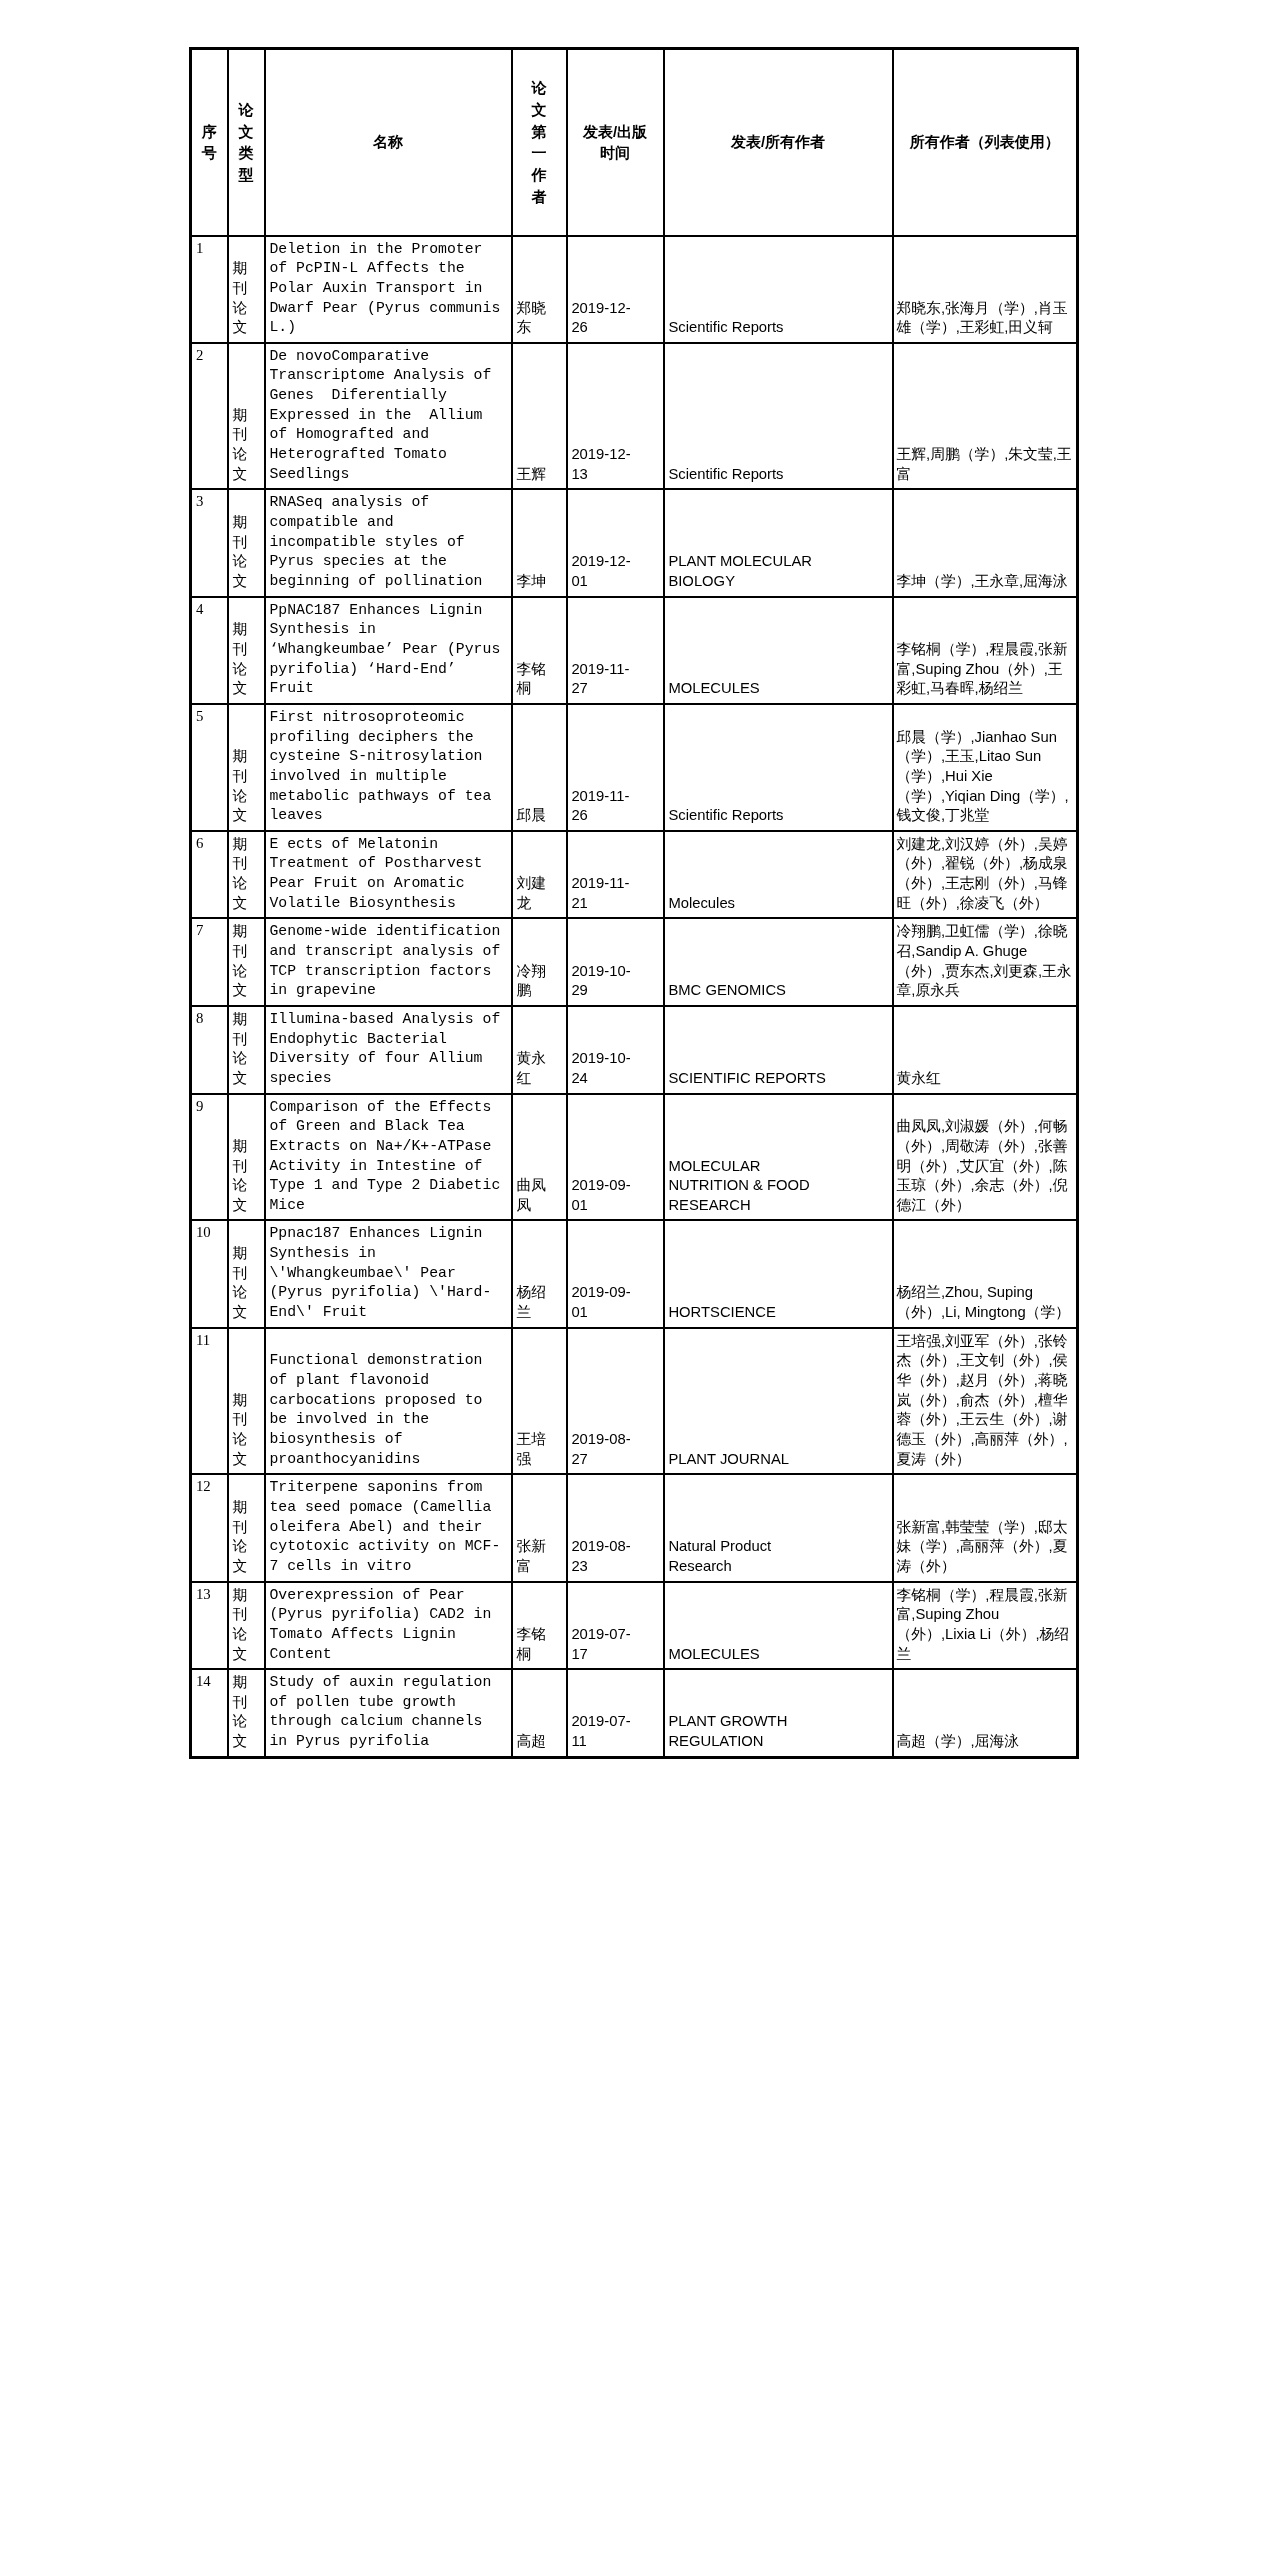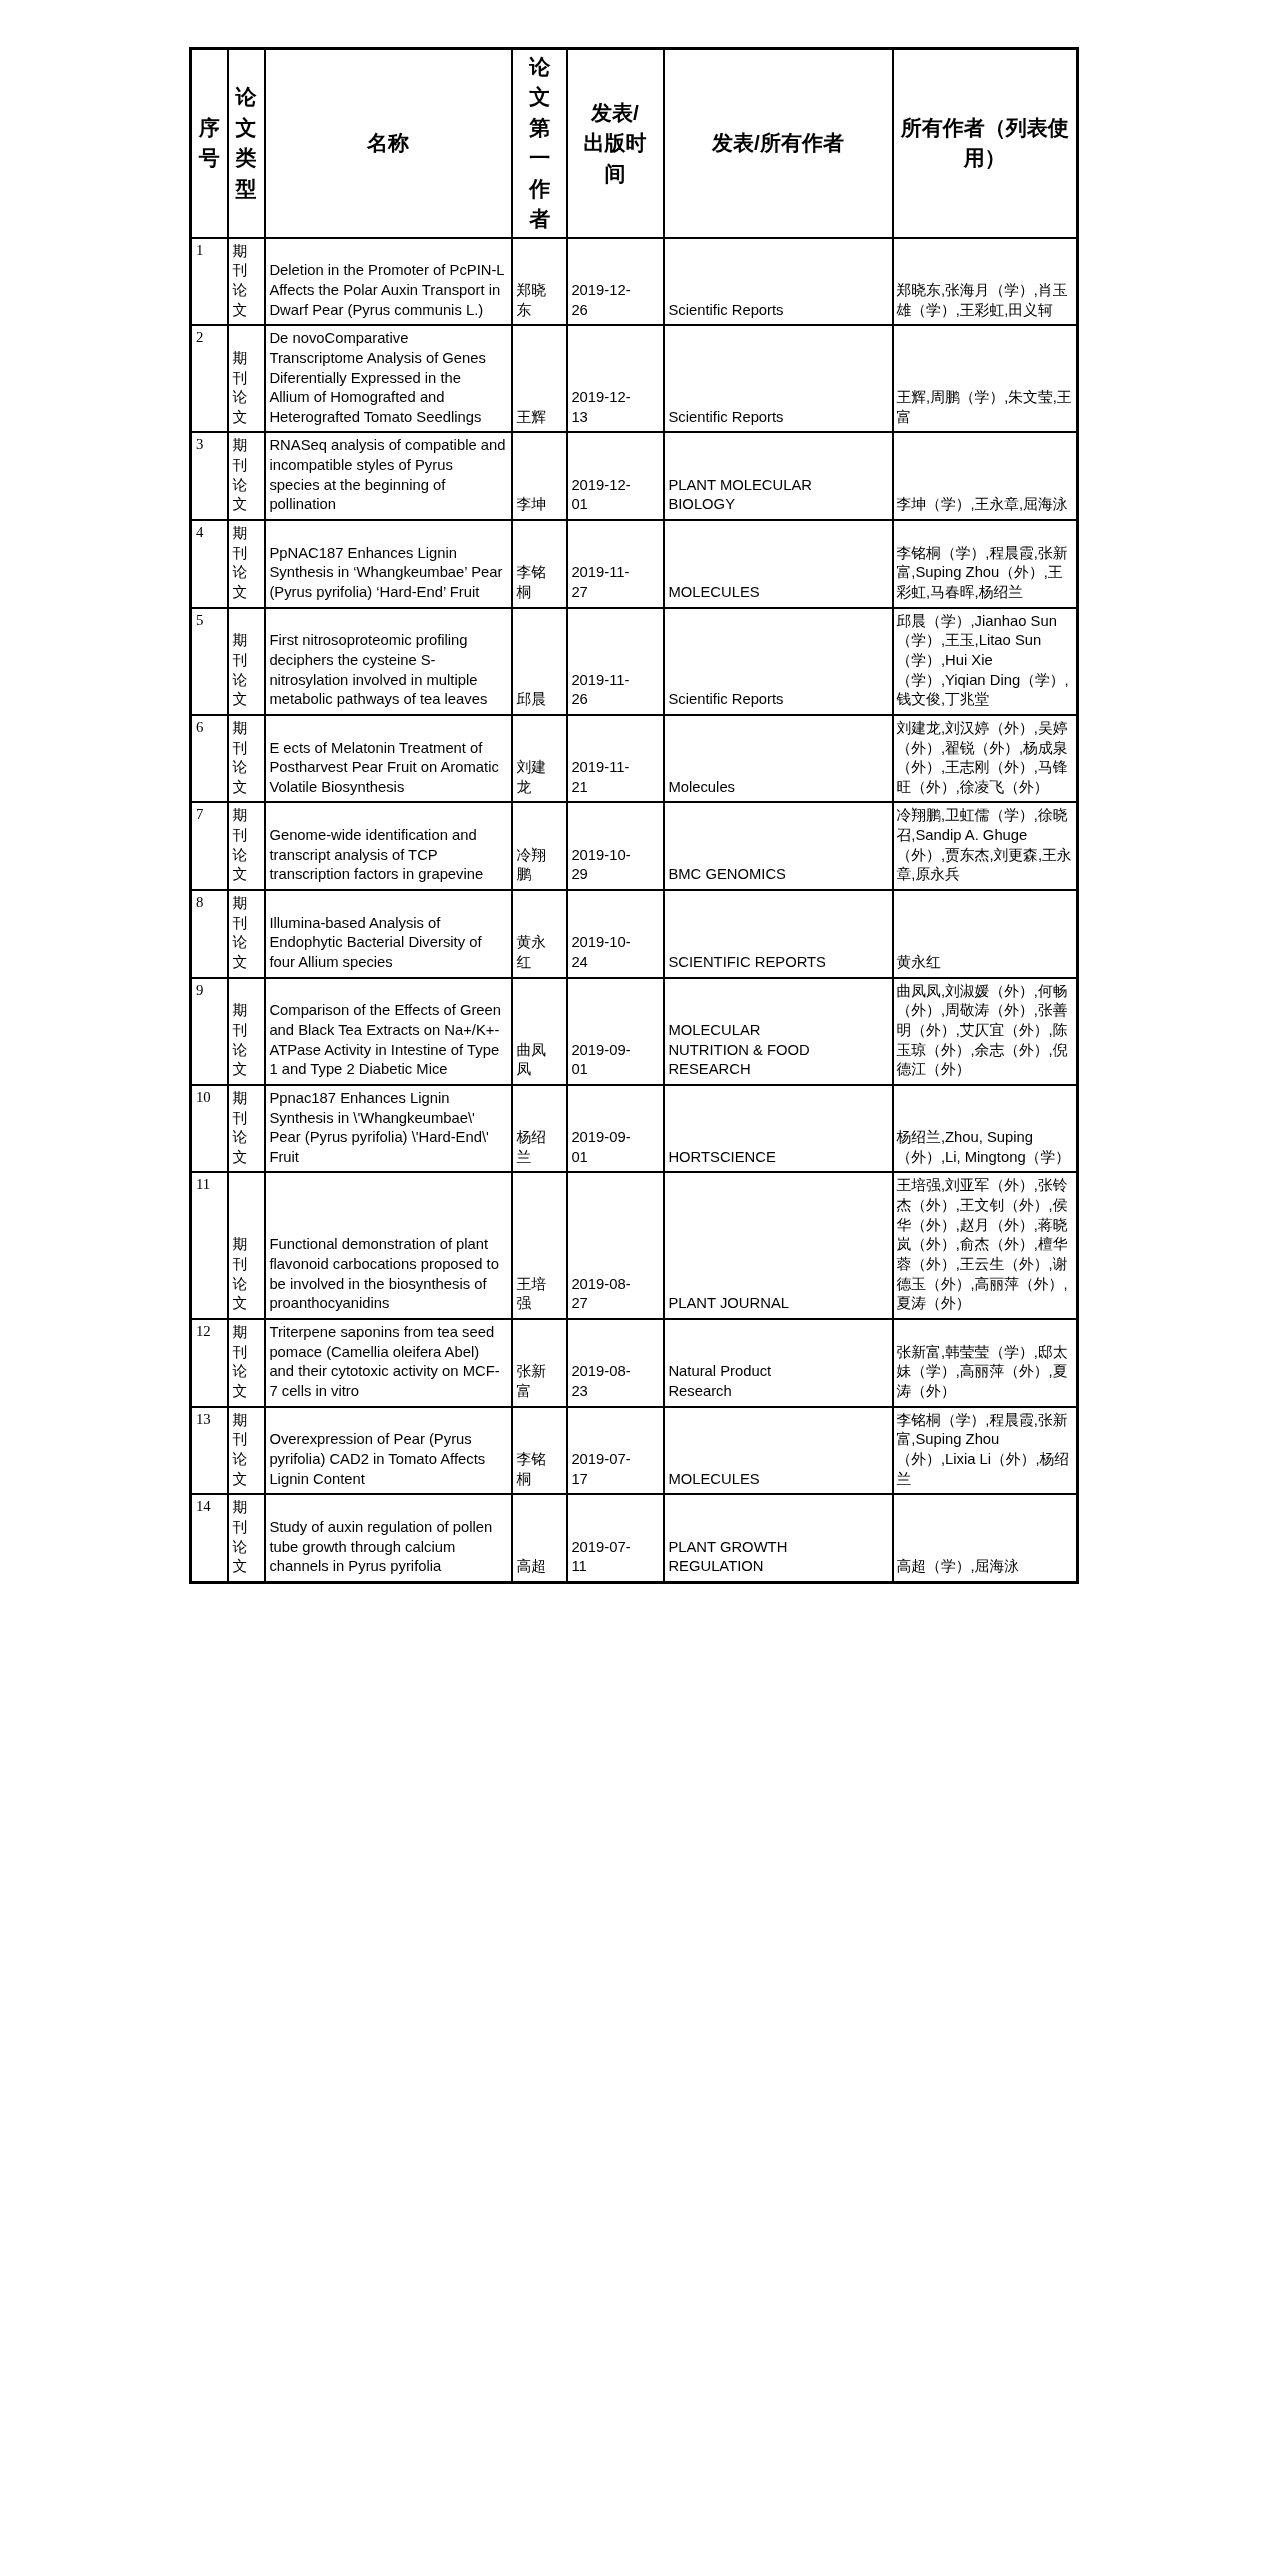--- a/index.html
+++ b/index.html
@@ -34,21 +34,21 @@
   col.c-journal { width: 229px; }
   col.c-authors { width: 185px; }
 
   th, td {
     border: 2px solid #000;
     font-weight: normal;
     overflow: hidden;
   }
   thead tr { height: 187px; }
   th {
-    font-size: 21px;
+    font-size: 15px;
     font-weight: bold;
     text-align: center;
     vertical-align: middle;
     line-height: 1.45;
     padding: 2px 3px;
   }
   th.h-date  { padding: 2px 13.8px; }
   th.h-first { padding: 2px 16.7px; }
 
   td {
@@ -58,21 +58,21 @@
     padding: 3px 3.9px 3.9px 3.9px;
     word-break: break-word;
   }
   td.cell-num {
     vertical-align: top;
     font-family: "Liberation Serif", "DejaVu Serif", serif;
     font-size: 14.8px;
     padding-top: 2px;
   }
   td.cell-type .type-inner { width: 16.7px; }
-  td.cell-title { white-space: pre-wrap; }
+  td.cell-title { white-space: pre-wrap; font-family: Liberation Mono, monospace; }
   td.cell-first { padding-right: 19px; }
   td.cell-date .date-inner { max-width: 70px; }
   td.cell-journal .journal-inner { max-width: 164px; }
   td.cell-authors { padding-left: 3px; padding-right: 3px; }
   tr { page-break-inside: avoid; }
 </style>
 </head>
 <body>
 
 <div class="page">

